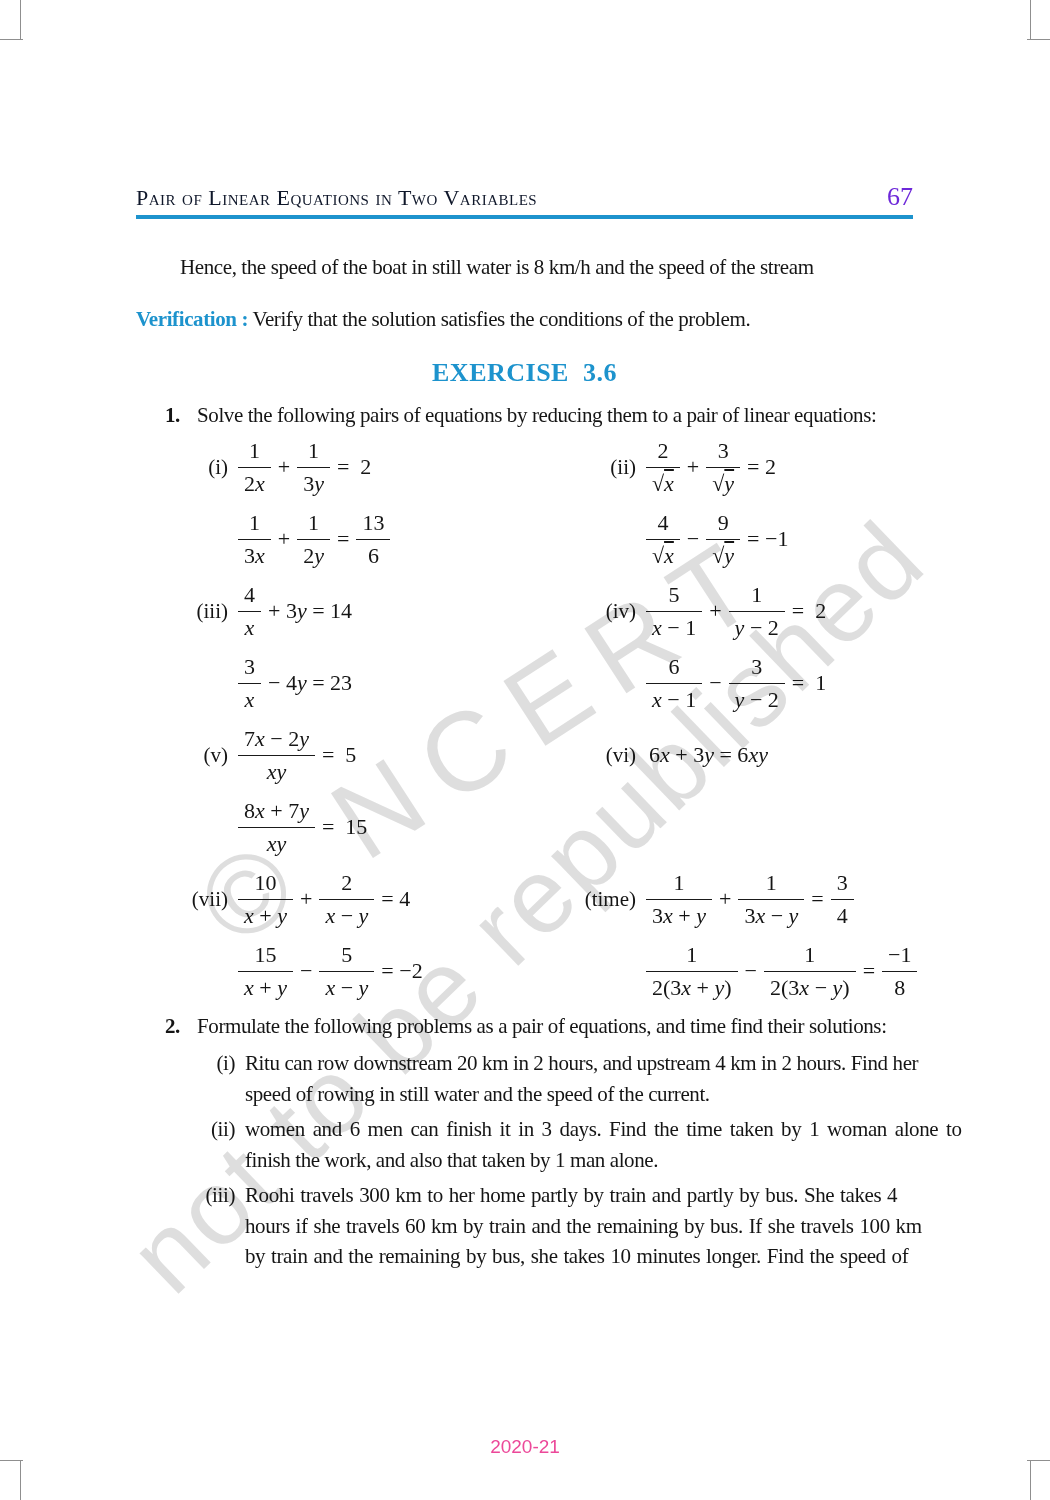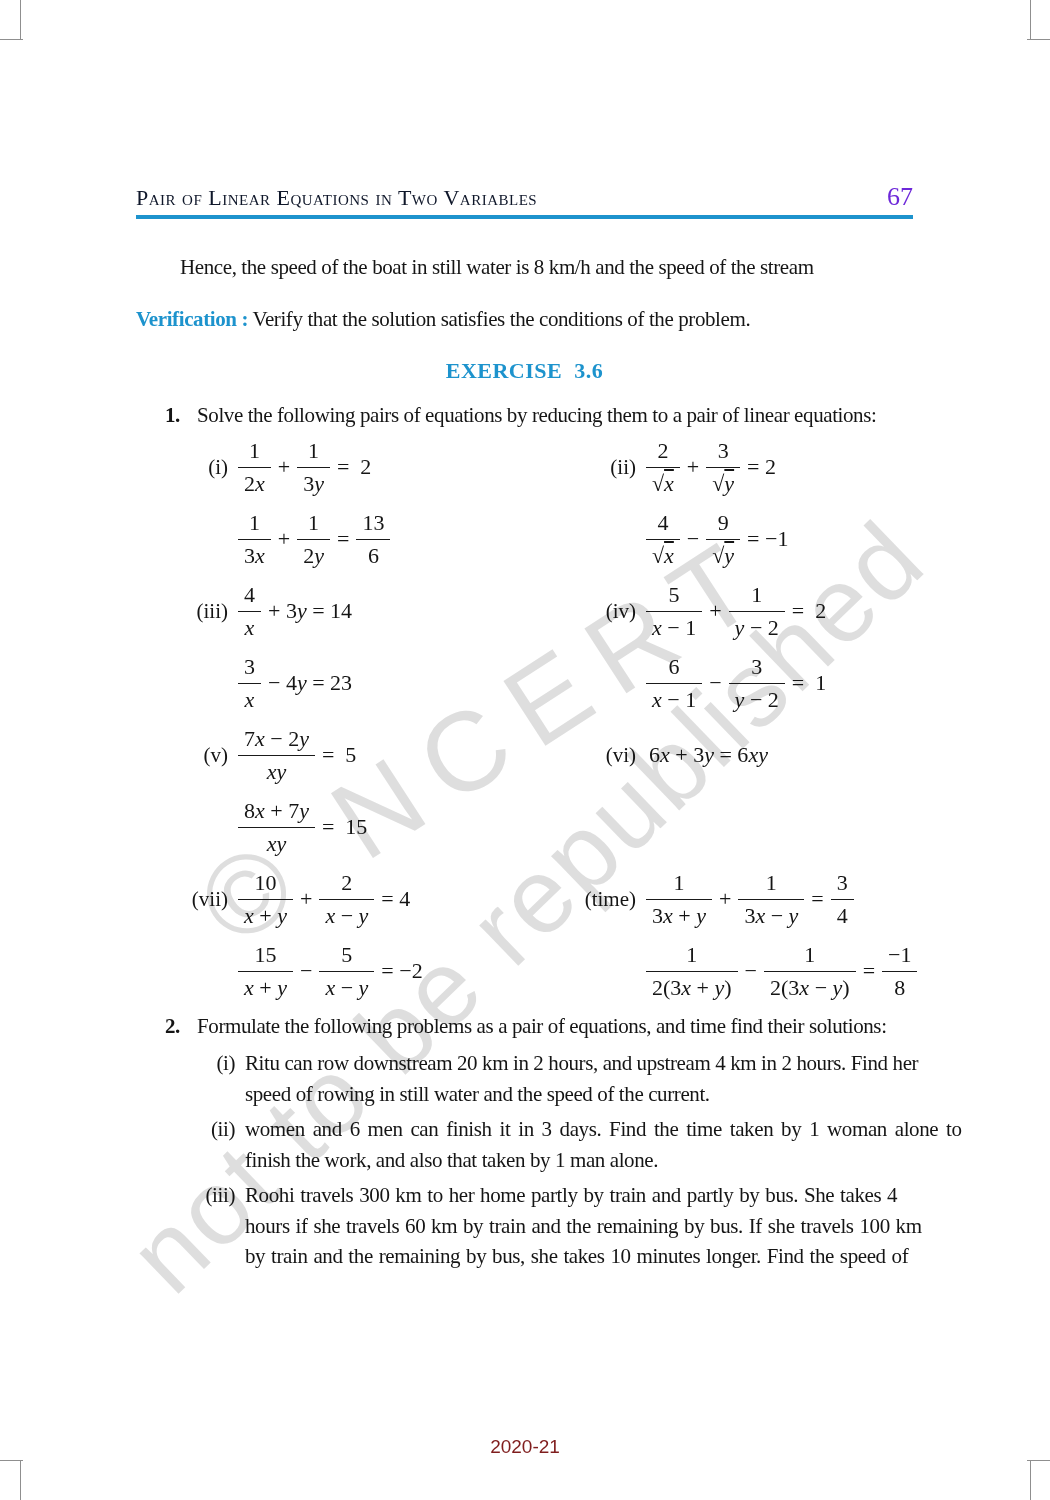--- a/index.html
+++ b/index.html
@@ -25,21 +25,21 @@
   .hrule{height:4px;background:#1d93cd;margin-top:3px}
   
   .bodytext{font-size:21px;letter-spacing:-0.4px}
   #intro{position:absolute;left:136px;top:252px;width:777px;line-height:31px;z-index:2}
   .iline{white-space:nowrap}
   .iline.first{text-indent:44px}
   #verification{position:absolute;left:136px;top:307px;width:800px;z-index:2;white-space:nowrap}
   .vlabel{color:#1d93cd;font-weight:bold}
   #exheading{
     position:absolute;left:136px;top:358px;width:777px;text-align:center;z-index:2;
-    color:#1d93cd;font-weight:bold;font-size:22px;white-space:pre;letter-spacing:.5px;
+    color:#1d93cd;font-weight:bold;font-size:26px;white-space:pre;letter-spacing:.5px;
   }
   
   .qhead{display:flex}
   .qnum{width:61px;padding-left:29px;font-weight:bold;box-sizing:border-box}
   .qtext{flex:1;white-space:nowrap}
   #q1{position:absolute;left:136px;top:403px;width:800px;z-index:2}
   #q2{position:absolute;left:136px;top:1014px;width:800px;z-index:2}
   
   #eqrows{position:absolute;left:136px;top:431px;width:800px;font-size:22px;z-index:2}
   .eqrow{display:flex;align-items:center;min-height:72px}
@@ -58,21 +58,21 @@
   .rv{font-style:italic;text-decoration:overline}
   
   #q2items{position:absolute;left:136px;top:1048px;width:830px;z-index:2}
   .q2item{display:flex;font-size:21px;line-height:30.5px;margin-bottom:5px;letter-spacing:-0.4px}
   .q2lab{flex:0 0 109px;text-align:right;padding-right:10px;box-sizing:border-box}
   .q2lines{flex:1}
   .line{white-space:nowrap}
   
   #footer{
     position:absolute;left:0;right:0;top:1436px;text-align:center;z-index:2;
-    font-family:"Liberation Sans",sans-serif;font-size:19px;color:#7f1d1d;
+    font-family:"Liberation Sans",sans-serif;font-size:19px;color:#ec4899;
   }
 </style>
 </head>
 <body>
 
 <div class="mark" style="left:20px;top:0;width:1px;height:40px"></div>
 <div class="mark" style="left:0;top:39px;width:23px;height:1px"></div>
 <div class="mark" style="left:1030px;top:0;width:1px;height:40px"></div>
 <div class="mark" style="left:1027px;top:39px;width:23px;height:1px"></div>
 <div class="mark" style="left:20px;top:1460px;width:1px;height:40px"></div>

